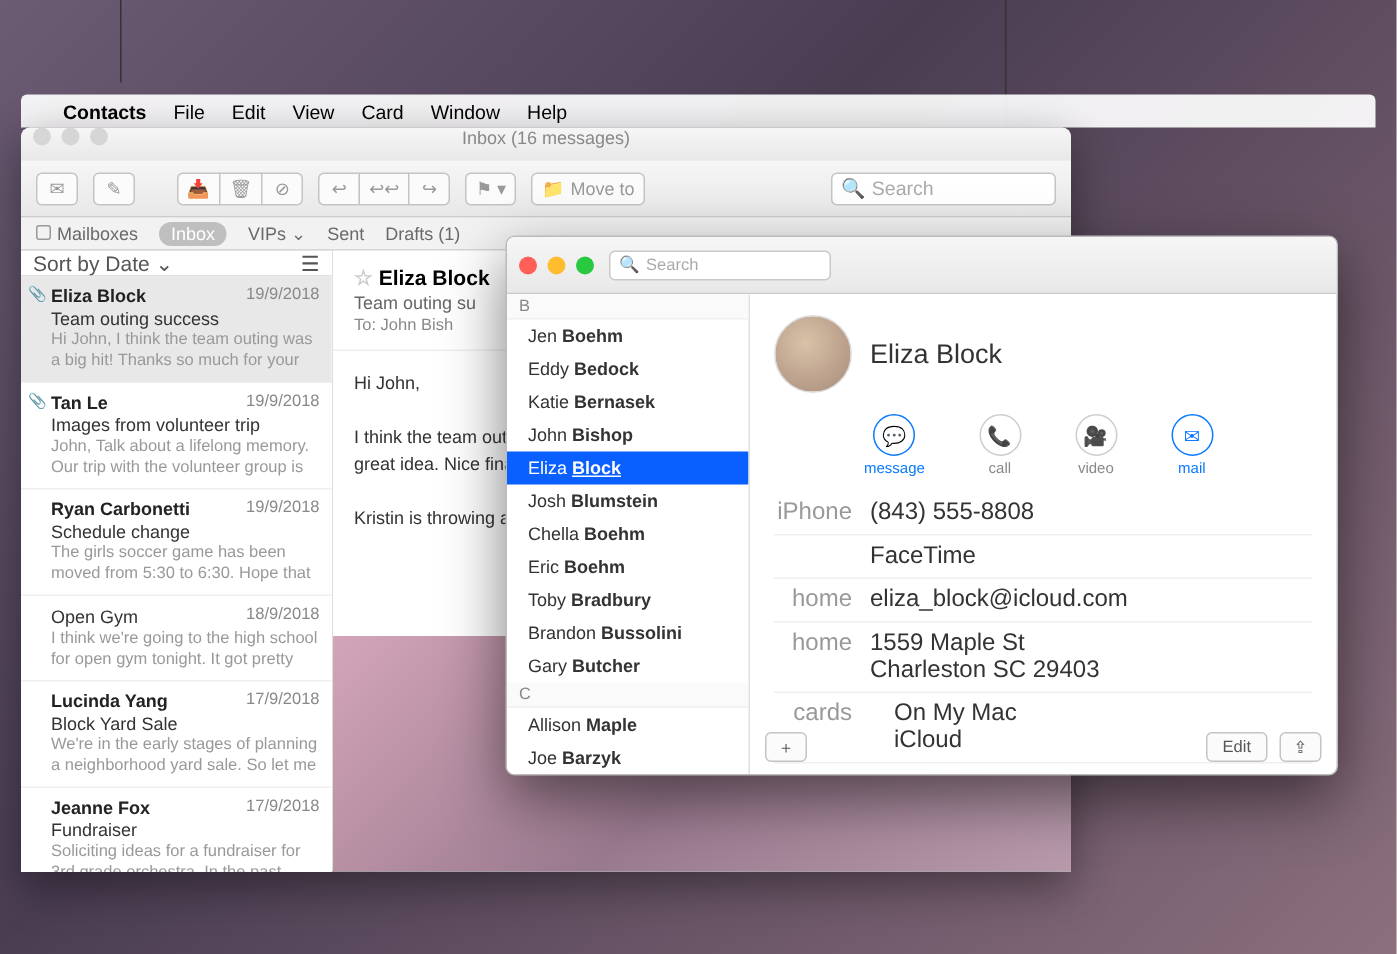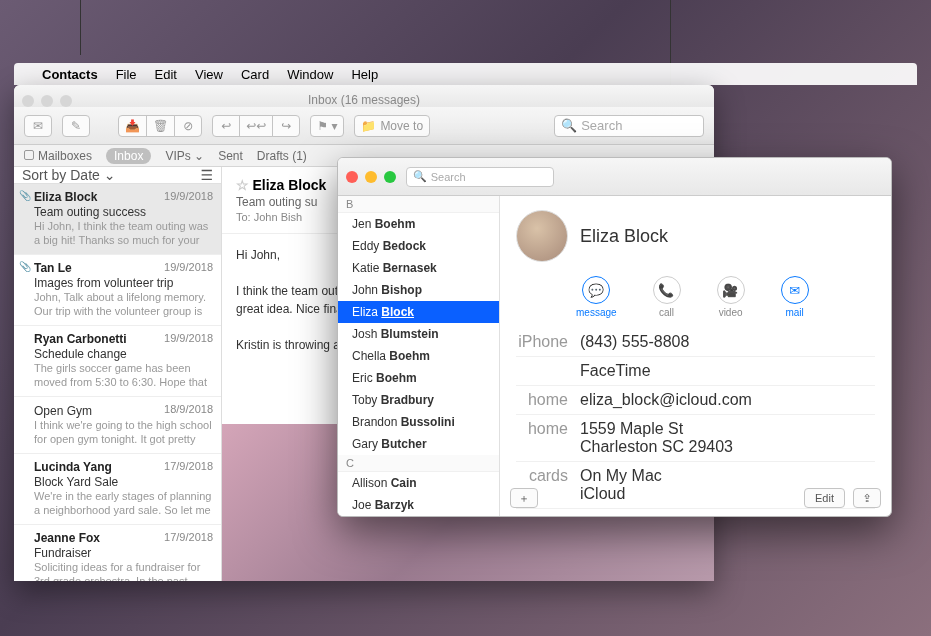--- a/index.html
+++ b/index.html
@@ -30,21 +30,21 @@
     .mail-window {
       position: absolute; top: 85px; left: 14px;
       width: 700px; height: 496px;
       background: #ececec;
       border-radius: 6px 6px 0 0;
       box-shadow: 0 10px 30px rgba(0,0,0,0.4);
       display: flex; flex-direction: column;
       overflow: hidden;
     }
     .titlebar {
-      height: 22px; display: flex; align-items: flex-end;
+      height: 22px; display: flex; align-items: flex-start;
       position: relative; padding-left: 8px;
       background: linear-gradient(#f6f6f6,#e8e8e8);
     }
     .traffic { display: flex; gap: 7px; }
     .tl { width: 12px; height: 12px; border-radius: 50%; }
     .tl.dim { background: #d6d6d6; }
     .tl.close { background: #ff5f57; }
     .tl.min { background: #febc2e; }
     .tl.max { background: #28c840; }
     .title-text { position: absolute; left: 0; right: 0; text-align: center; color: #888; font-size: 12px; }
@@ -298,21 +298,21 @@
         <div class="c-item">Katie <b>Bernasek</b></div>
         <div class="c-item">John <b>Bishop</b></div>
         <div class="c-item sel">Eliza <b>Block</b></div>
         <div class="c-item">Josh <b>Blumstein</b></div>
         <div class="c-item">Chella <b>Boehm</b></div>
         <div class="c-item">Eric <b>Boehm</b></div>
         <div class="c-item">Toby <b>Bradbury</b></div>
         <div class="c-item">Brandon <b>Bussolini</b></div>
         <div class="c-item">Gary <b>Butcher</b></div>
         <div class="section-h">C</div>
-        <div class="c-item">Allison <b>Cain</b></div>
+        <div class="c-item">Allison <b>Maple</b></div>
         <div class="c-item">Joe <b>Barzyk</b></div>
       </div>
     <div class="card">
       <div class="card-head">
         <div class="avatar"></div>
         <div class="card-name">Eliza Block</div>
       </div>
       <div class="card-actions">
         <div class="ca primary">
             <div class="circ">💬</div>
@@ -344,21 +344,21 @@
             <div class="field-label">home</div>
             <div class="field-val" style="white-space: pre-line;">eliza_block@icloud.com</div>
           </div>
           <div class="field-row">
             <div class="field-label">home</div>
             <div class="field-val" style="white-space: pre-line;">1559 Maple St
 Charleston SC 29403</div>
           </div>
           <div class="field-row">
             <div class="field-label">cards</div>
-            <div class="field-val" style="white-space: pre-line;">On My Mac
+            <div class="field-val" style="white-space: pre-line; margin-left: 16px;">On My Mac
 iCloud</div>
           </div>
           <div class="field-row">
             <div class="field-label">note</div>
             <div class="field-val" style="white-space: pre-line;"></div>
           </div>
         </div>
       <div class="card-footer">
         <div class="plus-btn">＋</div>
         <div class="footer-spacer"></div>

